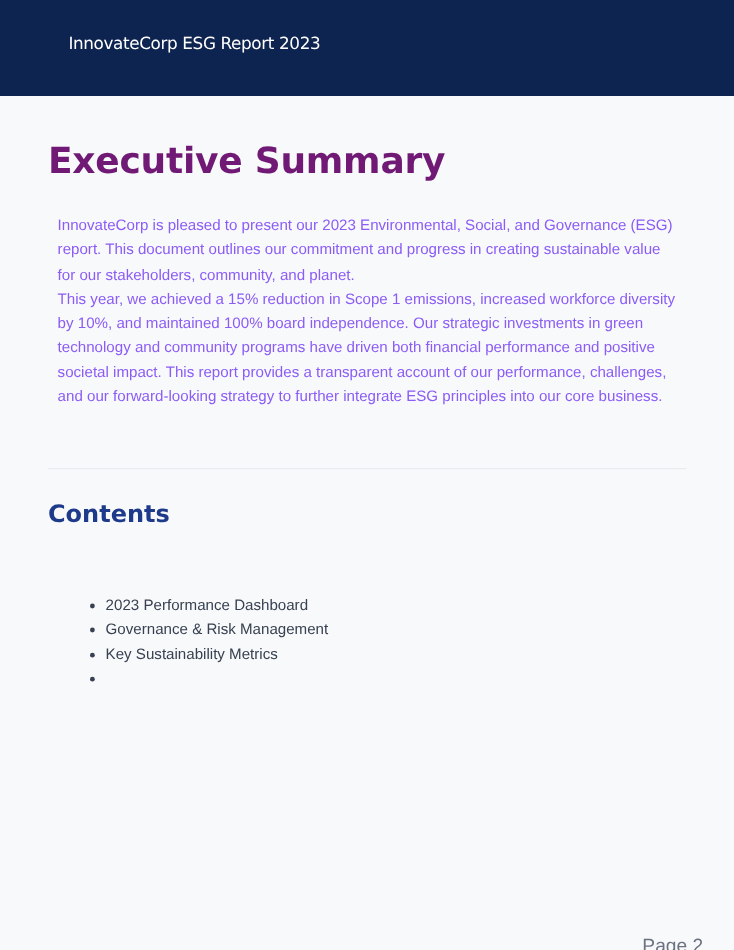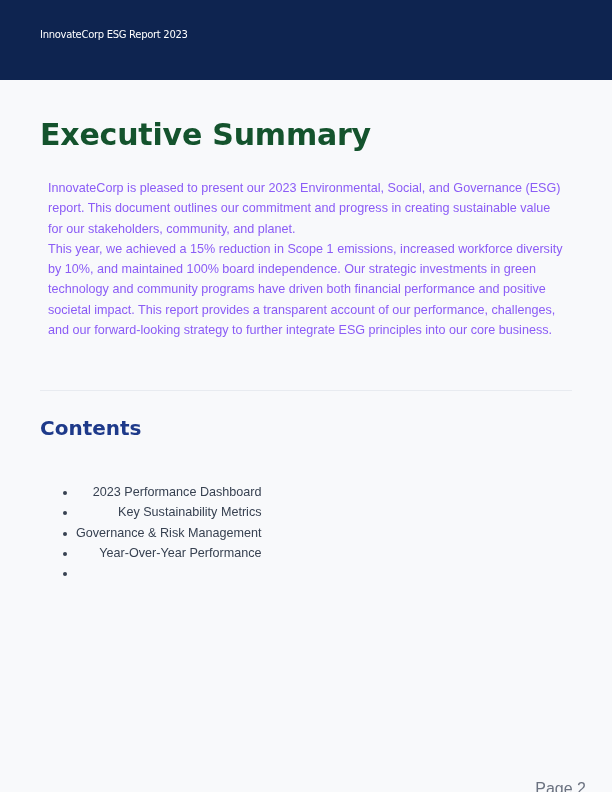--- a/index.html
+++ b/index.html
@@ -16,37 +16,37 @@
     }
     .header {
       position: absolute;
       left: 0; top: 0;
       width: 612px;
       height: 80px;
       background: #0e2450;
     }
     .header-title {
       position: absolute;
-      left: 40px;
+      left: 57px;
       top: 29px;
       font-family: "DejaVu Sans", sans-serif;
-      font-size: 10px;
+      font-size: 14px;
       color: #ffffff;
       letter-spacing: -0.3px;
       white-space: nowrap;
     }
     .h1 {
       position: absolute;
       left: 40px;
       top: 117px;
       margin: 0;
       font-family: "DejaVu Sans", sans-serif;
       font-weight: bold;
       font-size: 30px;
-      color: #14532d;
+      color: #701a75;
       letter-spacing: -0.2px;
       white-space: nowrap;
     }
     .summary {
       position: absolute;
       left: 48px;
       top: 178px;
       width: 520px;
       font-family: "Liberation Sans", sans-serif;
       font-size: 12.6px;
@@ -72,28 +72,27 @@
       font-family: "DejaVu Sans", sans-serif;
       font-weight: bold;
       font-size: 20px;
       color: #1e3a8a;
       white-space: nowrap;
     }
     .toc {
       position: absolute;
       left: 56px;
       top: 478px;
-      margin: 4px;
+      margin: 16px;
       padding: 0;
       list-style: none;
       font-family: "Liberation Sans", sans-serif;
       font-size: 12.6px;
       line-height: 20.3px;
       color: #374151;
-      text-align: right;
     }
     .toc li {
       position: relative;
       padding-left: 16px;
       white-space: nowrap;
     }
     .toc li .bullet {
       position: absolute;
       left: 3px;
       top: 9px;
@@ -131,28 +130,24 @@
 
 <h2 class="h2">Contents</h2>
 
 <ul class="toc">
   <li>
     <span class="bullet"></span>
     <span>2023 Performance Dashboard</span>
   </li>
   <li>
     <span class="bullet"></span>
-    <span>Key Sustainability Metrics</span>
-  </li>
-  <li>
-    <span class="bullet"></span>
     <span>Governance &amp; Risk Management</span>
   </li>
   <li>
     <span class="bullet"></span>
-    <span>Year-Over-Year Performance</span>
+    <span>Key Sustainability Metrics</span>
   </li>
   <li>
     <span class="bullet"></span>
   </li>
 </ul>
 
 <div class="page-num">Page 2</div>
 
 </body></html>

